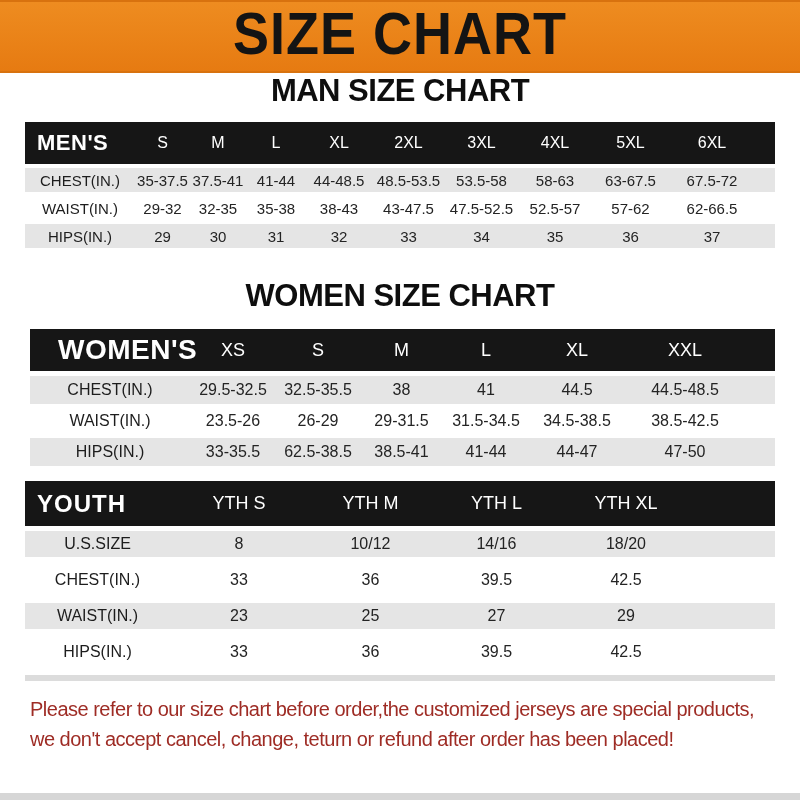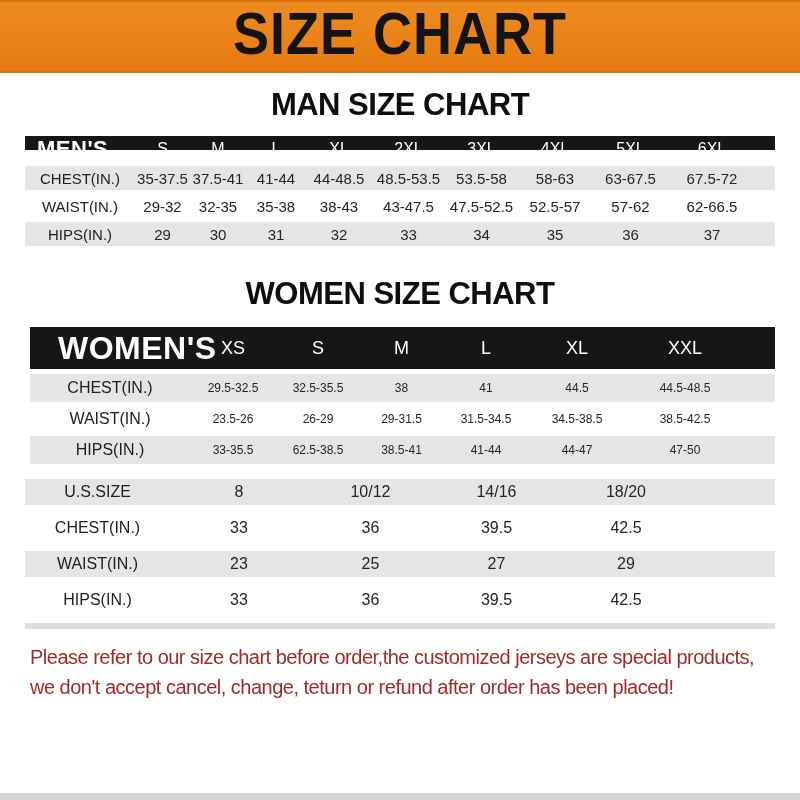--- a/index.html
+++ b/index.html
@@ -21,53 +21,53 @@
   .banner h1{
     margin:0;font-size:54px;font-weight:bold;color:#141414;
     letter-spacing:1px;display:inline-block;transform:scale(1,1.1);
   }
 
   
   .section-title{
     margin:0;text-align:center;font-weight:bold;color:#0e0e0e;
     font-size:31px;letter-spacing:-0.5px;
   }
-  #man-title{padding-top:14px;}
+  #man-title{}
   #women-title{padding-top:26px;}
   #youth-title{padding-top:36px;}
 
   
   .tbl{box-sizing:border-box;}
   .row{display:grid;align-items:center;}
   .band{background:#161616;color:#ffffff;}
   .band-label{font-weight:bold;text-align:left;padding-left:12px;white-space:nowrap;}
   .col-header{text-align:center;white-space:nowrap;}
   .row-label{text-align:center;font-size:15px;color:#1d1d1d;white-space:nowrap;}
   .cell{text-align:center;color:#242424;white-space:nowrap;}
   .filler{}
   .gray{background:#e5e5e5;}
   .white{background:#ffffff;}
 
   
   .men{width:750px;margin:13px 0 0 25px;}
   .men .row{grid-template-columns:110px 55px 56px 60px 66px 73px 73px 74px 77px 86px 20px;}
-  .men .band{height:14px;margin-bottom:16px;}
+  .men .band{height:42px;margin-bottom:4px;}
   .men .band-label{font-size:22px;letter-spacing:0.5px;}
   .men .col-header{font-size:16px;}
   .men .body-row{height:24px;margin-bottom:4px;}
   .men .cell{font-size:15px;}
 
   
   .women{width:745px;margin:15px 0 0 30px;}
   .women .row{grid-template-columns:160px 86px 84px 83px 86px 96px 120px 30px;}
   .women .band{height:42px;margin-bottom:5px;}
-  .women .band-label{font-size:32px;letter-spacing:0.5px;padding-left:28px;}
+  .women .band-label{font-size:28px;letter-spacing:0.5px;padding-left:28px;}
   .women .col-header{font-size:18px;}
   .women .body-row{height:28px;margin-bottom:3px;}
-  .women .cell{font-size:12px;}
+  .women .cell{font-size:16px;}
   .women .row-label{font-size:16px;}
 
   
   .youth{width:750px;margin:15px 0 0 25px;}
   .youth .row{grid-template-columns:145px 138px 125px 127px 132px 83px;}
   .youth .band{height:45px;margin-bottom:5px;}
   .youth .band-label{font-size:24px;letter-spacing:1px;}
   .youth .col-header{font-size:18px;}
   .youth .body-row{height:26px;margin-bottom:10px;}
   .youth .cell{font-size:16px;}
@@ -192,20 +192,28 @@
           <div class="cell">41-44</div>
           <div class="cell">44-47</div>
           <div class="cell">47-50</div>
           <div class="filler"></div>
         </div>
       </div>
   </section>
 
   <section>
     <div class="tbl youth">
+        <div class="row band">
+          <div class="band-label">YOUTH</div>
+          <div class="col-header">YTH S</div>
+          <div class="col-header">YTH M</div>
+          <div class="col-header">YTH L</div>
+          <div class="col-header">YTH XL</div>
+          <div class="filler"></div>
+        </div>
         <div class="row body-row gray">
           <div class="row-label">U.S.SIZE</div>
           <div class="cell">8</div>
           <div class="cell">10/12</div>
           <div class="cell">14/16</div>
           <div class="cell">18/20</div>
           <div class="filler"></div>
         </div>
         <div class="row body-row white">
           <div class="row-label">CHEST(IN.)</div>

